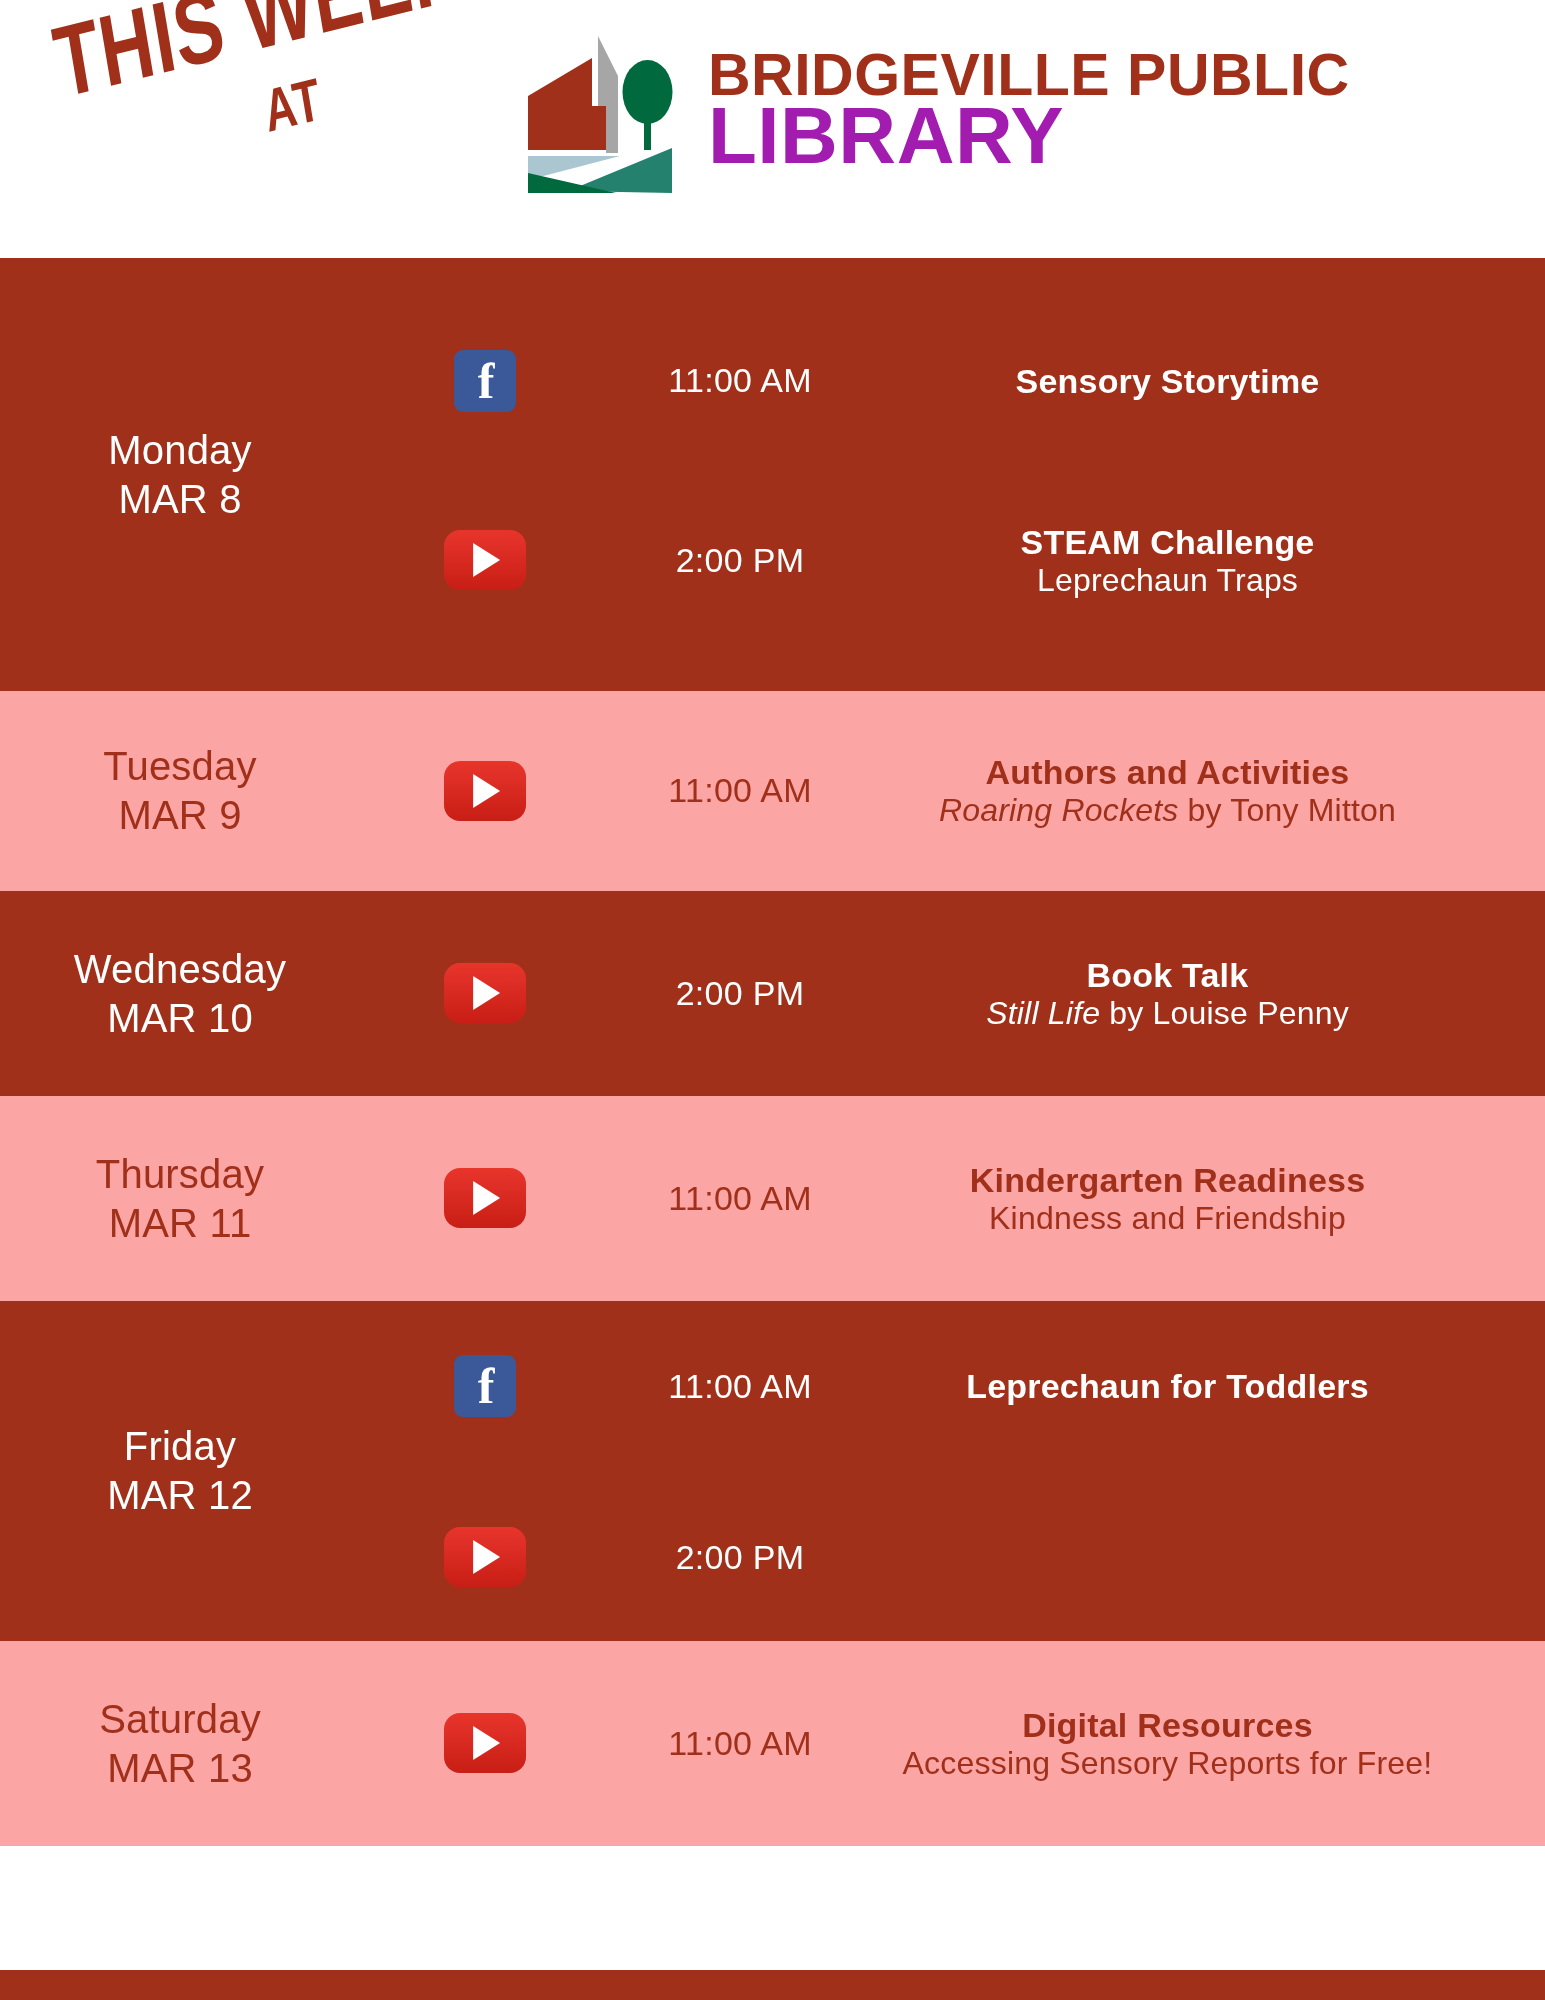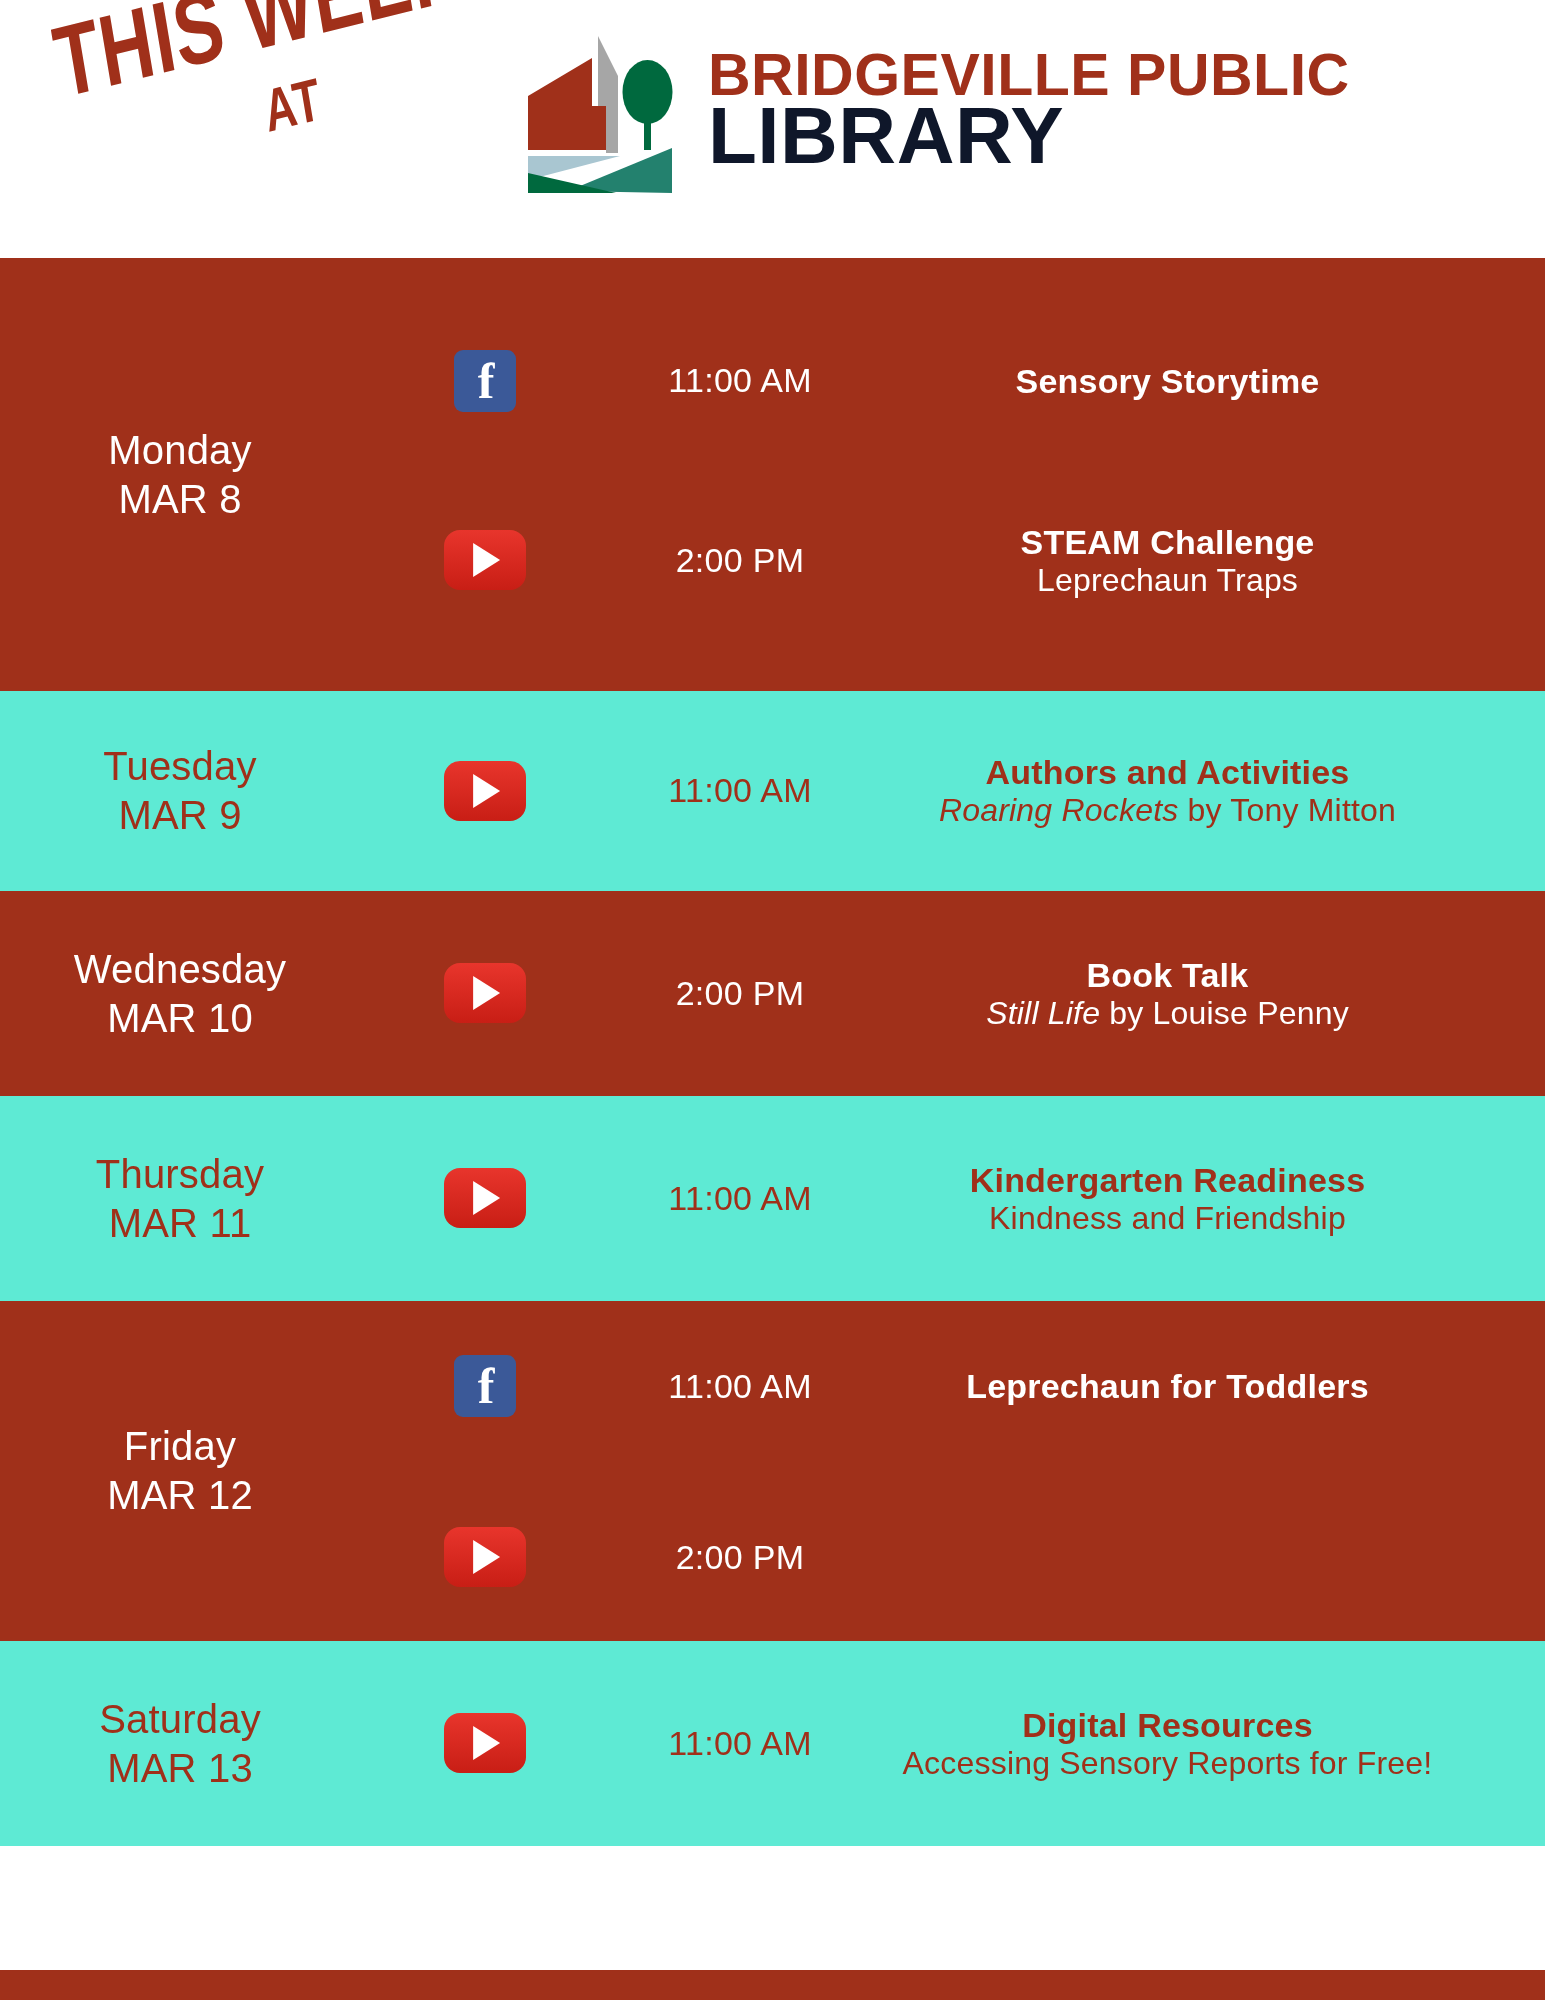--- a/index.html
+++ b/index.html
@@ -81,37 +81,37 @@
     font-size: 59px;
     letter-spacing: 0.5px;
     color: #A0301A;
     white-space: nowrap;
   }
   .logo-line2 {
     font-family: "Liberation Sans", sans-serif;
     font-weight: 700;
     font-size: 80px;
     letter-spacing: 0.5px;
-    color: #0f172a;
+    color: #a21caf;
     white-space: nowrap;
     margin-top: 2px;
   }
 
   
   .schedule { position: relative; }
 
   .day-row {
     display: flex;
     align-items: center;
     box-sizing: border-box;
     width: 100%;
     position: relative;
   }
   .day-row.dark  { background: #A0301A; color: #ffffff; }
-  .day-row.light { background: #5eead4; color: #A0301A; }
+  .day-row.light { background: #fca5a5; color: #A0301A; }
 
   .day-label {
     flex: 0 0 360px;
     text-align: center;
     padding-left: 0;
     box-sizing: border-box;
   }
   .day-name {
     font-size: 40px;
     font-weight: 400;

